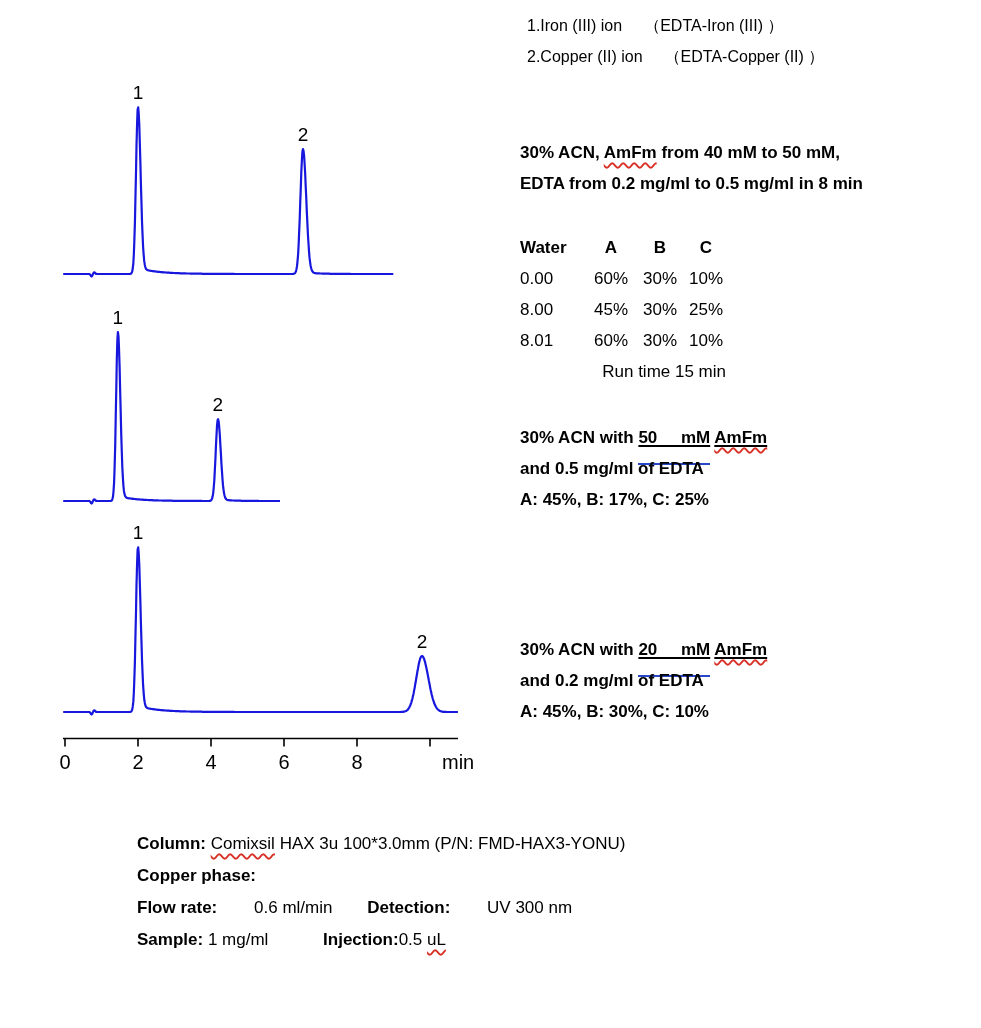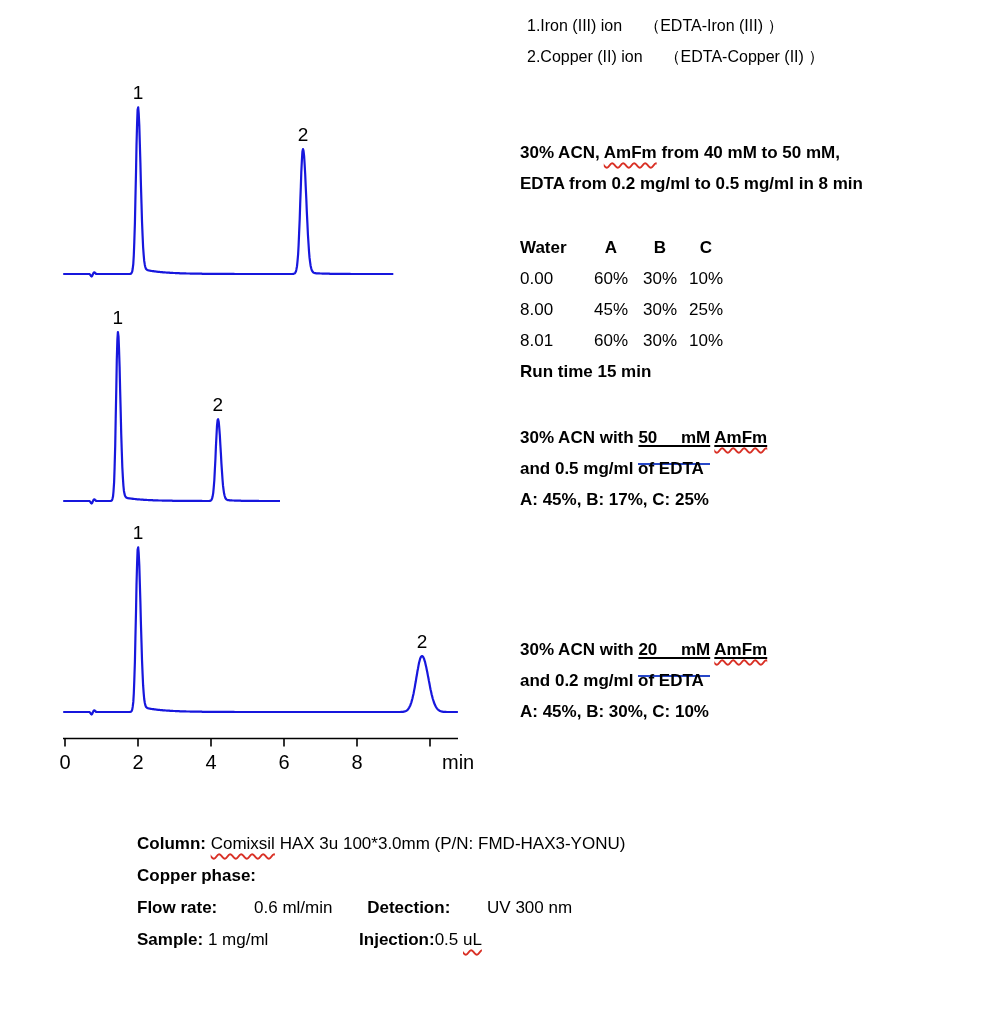--- a/index.html
+++ b/index.html
@@ -10,30 +10,30 @@
   .legend{left:527px;top:10px;font-size:16px;line-height:31px;}
   .legend .paren{margin-left:22px;}
   .ann{left:520px;font-size:17px;font-weight:bold;line-height:31px;}
   .ann1{top:137px;}
   .ann2{top:422px;}
   .ann3{top:634px;}
   .gtable{left:520px;top:232px;font-size:17px;line-height:31px;}
   .trow{display:grid;grid-template-columns:68px 46px 52px 40px;}
   .trow .c{text-align:center;}
   .thead{font-weight:bold;}
-  .runtime{font-weight:bold;}
+  .runtime{font-weight:normal;text-align:right;}
   .footer{position:absolute;left:137px;top:828px;font-size:17px;line-height:32px;white-space:nowrap;}
   .b{font-weight:bold;}
   .wavy-red{text-decoration-line:underline;text-decoration-style:wavy;
             text-decoration-color:var(--wavy-red,#d93025);text-decoration-thickness:1.5px;
             text-underline-offset:4px;text-decoration-skip-ink:none;}
   .ul-black{text-decoration-line:underline;text-decoration-thickness:2px;
             text-decoration-color:#000;text-underline-offset:2px;text-decoration-skip-ink:none;}
   .blue-line{border-bottom:2px solid var(--ul-blue,#2244cc);padding-bottom:16px;}
-  .ml32{margin-left:32px;} .ml30{margin-left:30px;text-align:center;} .ml86{margin-left:86px;}
+  .ml32{margin-left:32px;} .ml30{margin-left:30px;text-align:center;} .ml86{margin-left:50px;}
 </style>
 </head>
 <body>
 
 <div class="page">
 
   <svg id="plot" width="500" height="790" viewBox="0 0 500 790">
       <path d="M63.2 274.0L63.7 274.0L64.3 274.0L64.8 274.0L65.4 274.0L65.9 274.0L66.5 274.0L67.0 274.0L67.6 274.0L68.1 274.0L68.7 274.0L69.2 274.0L69.7 274.0L70.3 274.0L70.8 274.0L71.4 274.0L71.9 274.0L72.5 274.0L73.0 274.0L73.6 274.0L74.1 274.0L74.7 274.0L75.2 274.0L75.8 274.0L76.3 274.0L76.9 274.0L77.4 274.0L78.0 274.0L78.5 274.0L79.1 274.0L79.6 274.0L80.1 274.0L80.7 274.0L81.2 274.0L81.8 274.0L82.3 274.0L82.9 274.0L83.4 274.0L84.0 274.0L84.5 274.0L85.1 274.0L85.6 274.0L86.2 274.0L86.7 274.0L87.3 274.0L87.8 274.0L88.4 274.0L88.9 274.0L89.5 274.1L90.0 274.5L90.6 275.2L91.1 276.1L91.6 276.5L92.2 275.9L92.7 274.7L93.3 273.4L93.8 272.5L94.4 272.3L94.9 272.7L95.5 273.4L96.0 273.8L96.6 273.9L97.1 274.0L97.7 274.0L98.2 274.0L98.8 274.0L99.3 274.0L99.9 274.0L100.4 274.0L101.0 274.0L101.5 274.0L102.0 274.0L102.6 274.0L103.1 274.0L103.7 274.0L104.2 274.0L104.8 274.0L105.3 274.0L105.9 274.0L106.4 274.0L107.0 274.0L107.5 274.0L108.1 274.0L108.6 274.0L109.2 274.0L109.7 274.0L110.3 274.0L110.8 274.0L111.4 274.0L111.9 274.0L112.4 274.0L113.0 274.0L113.5 274.0L114.1 274.0L114.6 274.0L115.2 274.0L115.7 274.0L116.3 274.0L116.8 274.0L117.4 274.0L117.9 274.0L118.5 274.0L119.0 274.0L119.6 274.0L120.1 274.0L120.7 274.0L121.2 274.0L121.8 274.0L122.3 274.0L122.9 274.0L123.4 274.0L123.9 274.0L124.5 274.0L125.0 274.0L125.6 274.0L126.1 274.0L126.7 274.0L127.2 274.0L127.8 274.0L128.3 274.0L128.9 274.0L129.4 274.0L130.0 273.9L130.5 273.8L131.1 273.6L131.6 272.9L132.2 271.6L132.7 268.8L133.3 263.8L133.8 255.2L134.3 242.0L134.9 223.4L135.4 199.7L136.0 172.7L136.5 145.8L137.1 123.4L137.6 109.7L138.2 107.4L138.7 113.3L139.3 125.6L139.8 142.8L140.4 162.9L140.9 183.8L141.5 203.7L142.0 221.2L142.6 235.7L143.1 247.0L143.7 255.2L144.2 260.9L144.8 264.7L145.3 267.0L145.8 268.5L146.4 269.3L146.9 269.8L147.5 270.1L148.0 270.3L148.6 270.4L149.1 270.5L149.7 270.6L150.2 270.7L150.8 270.8L151.3 270.9L151.9 271.0L152.4 271.1L153.0 271.2L153.5 271.2L154.1 271.3L154.6 271.4L155.2 271.4L155.7 271.5L156.2 271.6L156.8 271.6L157.3 271.7L157.9 271.8L158.4 271.8L159.0 271.9L159.5 271.9L160.1 272.0L160.6 272.1L161.2 272.1L161.7 272.2L162.3 272.2L162.8 272.3L163.4 272.3L163.9 272.3L164.5 272.4L165.0 272.4L165.6 272.5L166.1 272.5L166.7 272.6L167.2 272.6L167.7 272.6L168.3 272.7L168.8 272.7L169.4 272.7L169.9 272.8L170.5 272.8L171.0 272.8L171.6 272.9L172.1 272.9L172.7 272.9L173.2 273.0L173.8 273.0L174.3 273.0L174.9 273.0L175.4 273.1L176.0 273.1L176.5 273.1L177.1 273.1L177.6 273.2L178.2 273.2L178.7 273.2L179.2 273.2L179.8 273.3L180.3 273.3L180.9 273.3L181.4 273.3L182.0 273.3L182.5 273.3L183.1 273.4L183.6 273.4L184.2 273.4L184.7 273.4L185.3 273.4L185.8 273.4L186.4 273.5L186.9 273.5L187.5 273.5L188.0 273.5L188.6 273.5L189.1 273.5L189.6 273.5L190.2 273.6L190.7 273.6L191.3 273.6L191.8 273.6L192.4 273.6L192.9 273.6L193.5 273.6L194.0 273.6L194.6 273.6L195.1 273.7L195.7 273.7L196.2 273.7L196.8 273.7L197.3 273.7L197.9 273.7L198.4 273.7L199.0 273.7L199.5 273.7L200.1 273.7L200.6 273.7L201.1 273.7L201.7 273.7L202.2 273.8L202.8 273.8L203.3 273.8L203.9 273.8L204.4 273.8L205.0 273.8L205.5 273.8L206.1 273.8L206.6 273.8L207.2 273.8L207.7 273.8L208.3 273.8L208.8 273.8L209.4 273.8L209.9 273.8L210.5 273.8L211.0 273.8L211.5 273.8L212.1 273.9L212.6 273.9L213.2 273.9L213.7 273.9L214.3 273.9L214.8 273.9L215.4 273.9L215.9 273.9L216.5 273.9L217.0 273.9L217.6 273.9L218.1 273.9L218.7 273.9L219.2 273.9L219.8 273.9L220.3 273.9L220.9 273.9L221.4 273.9L222.0 273.9L222.5 273.9L223.0 273.9L223.6 273.9L224.1 273.9L224.7 273.9L225.2 273.9L225.8 273.9L226.3 273.9L226.9 273.9L227.4 273.9L228.0 273.9L228.5 273.9L229.1 273.9L229.6 273.9L230.2 273.9L230.7 273.9L231.3 273.9L231.8 273.9L232.4 273.9L232.9 273.9L233.4 273.9L234.0 273.9L234.5 274.0L235.1 274.0L235.6 274.0L236.2 274.0L236.7 274.0L237.3 274.0L237.8 274.0L238.4 274.0L238.9 274.0L239.5 274.0L240.0 274.0L240.6 274.0L241.1 274.0L241.7 274.0L242.2 274.0L242.8 274.0L243.3 274.0L243.8 274.0L244.4 274.0L244.9 274.0L245.5 274.0L246.0 274.0L246.6 274.0L247.1 274.0L247.7 274.0L248.2 274.0L248.8 274.0L249.3 274.0L249.9 274.0L250.4 274.0L251.0 274.0L251.5 274.0L252.1 274.0L252.6 274.0L253.2 274.0L253.7 274.0L254.3 274.0L254.8 274.0L255.3 274.0L255.9 274.0L256.4 274.0L257.0 274.0L257.5 274.0L258.1 274.0L258.6 274.0L259.2 274.0L259.7 274.0L260.3 274.0L260.8 274.0L261.4 274.0L261.9 274.0L262.5 274.0L263.0 274.0L263.6 274.0L264.1 274.0L264.7 274.0L265.2 274.0L265.7 274.0L266.3 274.0L266.8 274.0L267.4 274.0L267.9 274.0L268.5 274.0L269.0 274.0L269.6 274.0L270.1 274.0L270.7 274.0L271.2 274.0L271.8 274.0L272.3 274.0L272.9 274.0L273.4 274.0L274.0 274.0L274.5 274.0L275.1 274.0L275.6 274.0L276.2 274.0L276.7 274.0L277.2 274.0L277.8 274.0L278.3 274.0L278.9 274.0L279.4 274.0L280.0 274.0L280.5 274.0L281.1 274.0L281.6 274.0L282.2 274.0L282.7 274.0L283.3 274.0L283.8 274.0L284.4 274.0L284.9 274.0L285.5 274.0L286.0 274.0L286.6 274.0L287.1 274.0L287.6 274.0L288.2 274.0L288.7 274.0L289.3 274.0L289.8 274.0L290.4 274.0L290.9 274.0L291.5 274.0L292.0 274.0L292.6 274.0L293.1 273.9L293.7 273.8L294.2 273.6L294.8 273.3L295.3 272.6L295.9 271.4L296.4 269.4L297.0 266.2L297.5 261.4L298.1 254.5L298.6 245.2L299.1 233.4L299.7 219.3L300.2 203.6L300.8 187.4L301.3 172.3L301.9 160.0L302.4 151.8L303.0 149.0L303.5 150.7L304.1 155.8L304.6 163.8L305.2 174.2L305.7 186.1L306.3 198.8L306.8 211.4L307.4 223.4L307.9 234.2L308.5 243.5L309.0 251.2L309.5 257.4L310.1 262.1L310.6 265.7L311.2 268.2L311.7 270.0L312.3 271.2L312.8 271.9L313.4 272.5L313.9 272.8L314.5 273.0L315.0 273.1L315.6 273.2L316.1 273.3L316.7 273.3L317.2 273.3L317.8 273.4L318.3 273.4L318.9 273.4L319.4 273.4L320.0 273.5L320.5 273.5L321.0 273.5L321.6 273.5L322.1 273.6L322.7 273.6L323.2 273.6L323.8 273.6L324.3 273.6L324.9 273.6L325.4 273.7L326.0 273.7L326.5 273.7L327.1 273.7L327.6 273.7L328.2 273.7L328.7 273.7L329.3 273.7L329.8 273.8L330.4 273.8L330.9 273.8L331.4 273.8L332.0 273.8L332.5 273.8L333.1 273.8L333.6 273.8L334.2 273.8L334.7 273.8L335.3 273.8L335.8 273.8L336.4 273.9L336.9 273.9L337.5 273.9L338.0 273.9L338.6 273.9L339.1 273.9L339.7 273.9L340.2 273.9L340.8 273.9L341.3 273.9L341.9 273.9L342.4 273.9L342.9 273.9L343.5 273.9L344.0 273.9L344.6 273.9L345.1 273.9L345.7 273.9L346.2 273.9L346.8 273.9L347.3 273.9L347.9 273.9L348.4 273.9L349.0 273.9L349.5 273.9L350.1 273.9L350.6 274.0L351.2 274.0L351.7 274.0L352.3 274.0L352.8 274.0L353.3 274.0L353.9 274.0L354.4 274.0L355.0 274.0L355.5 274.0L356.1 274.0L356.6 274.0L357.2 274.0L357.7 274.0L358.3 274.0L358.8 274.0L359.4 274.0L359.9 274.0L360.5 274.0L361.0 274.0L361.6 274.0L362.1 274.0L362.7 274.0L363.2 274.0L363.8 274.0L364.3 274.0L364.8 274.0L365.4 274.0L365.9 274.0L366.5 274.0L367.0 274.0L367.6 274.0L368.1 274.0L368.7 274.0L369.2 274.0L369.8 274.0L370.3 274.0L370.9 274.0L371.4 274.0L372.0 274.0L372.5 274.0L373.1 274.0L373.6 274.0L374.2 274.0L374.7 274.0L375.2 274.0L375.8 274.0L376.3 274.0L376.9 274.0L377.4 274.0L378.0 274.0L378.5 274.0L379.1 274.0L379.6 274.0L380.2 274.0L380.7 274.0L381.3 274.0L381.8 274.0L382.4 274.0L382.9 274.0L383.5 274.0L384.0 274.0L384.6 274.0L385.1 274.0L385.7 274.0L386.2 274.0L386.7 274.0L387.3 274.0L387.8 274.0L388.4 274.0L388.9 274.0L389.5 274.0L390.0 274.0L390.6 274.0L391.1 274.0L391.7 274.0L392.2 274.0L392.8 274.0L393.3 274.0" fill="none" stroke="#1717dd" stroke-width="2.2" stroke-linejoin="round"></path>
       <text x="138.0" y="99.0" text-anchor="middle" font-size="19" font-family="&quot;Liberation Sans&quot;,sans-serif" fill="#000000">1</text>
       <text x="303.0" y="141.0" text-anchor="middle" font-size="19" font-family="&quot;Liberation Sans&quot;,sans-serif" fill="#000000">2</text>

